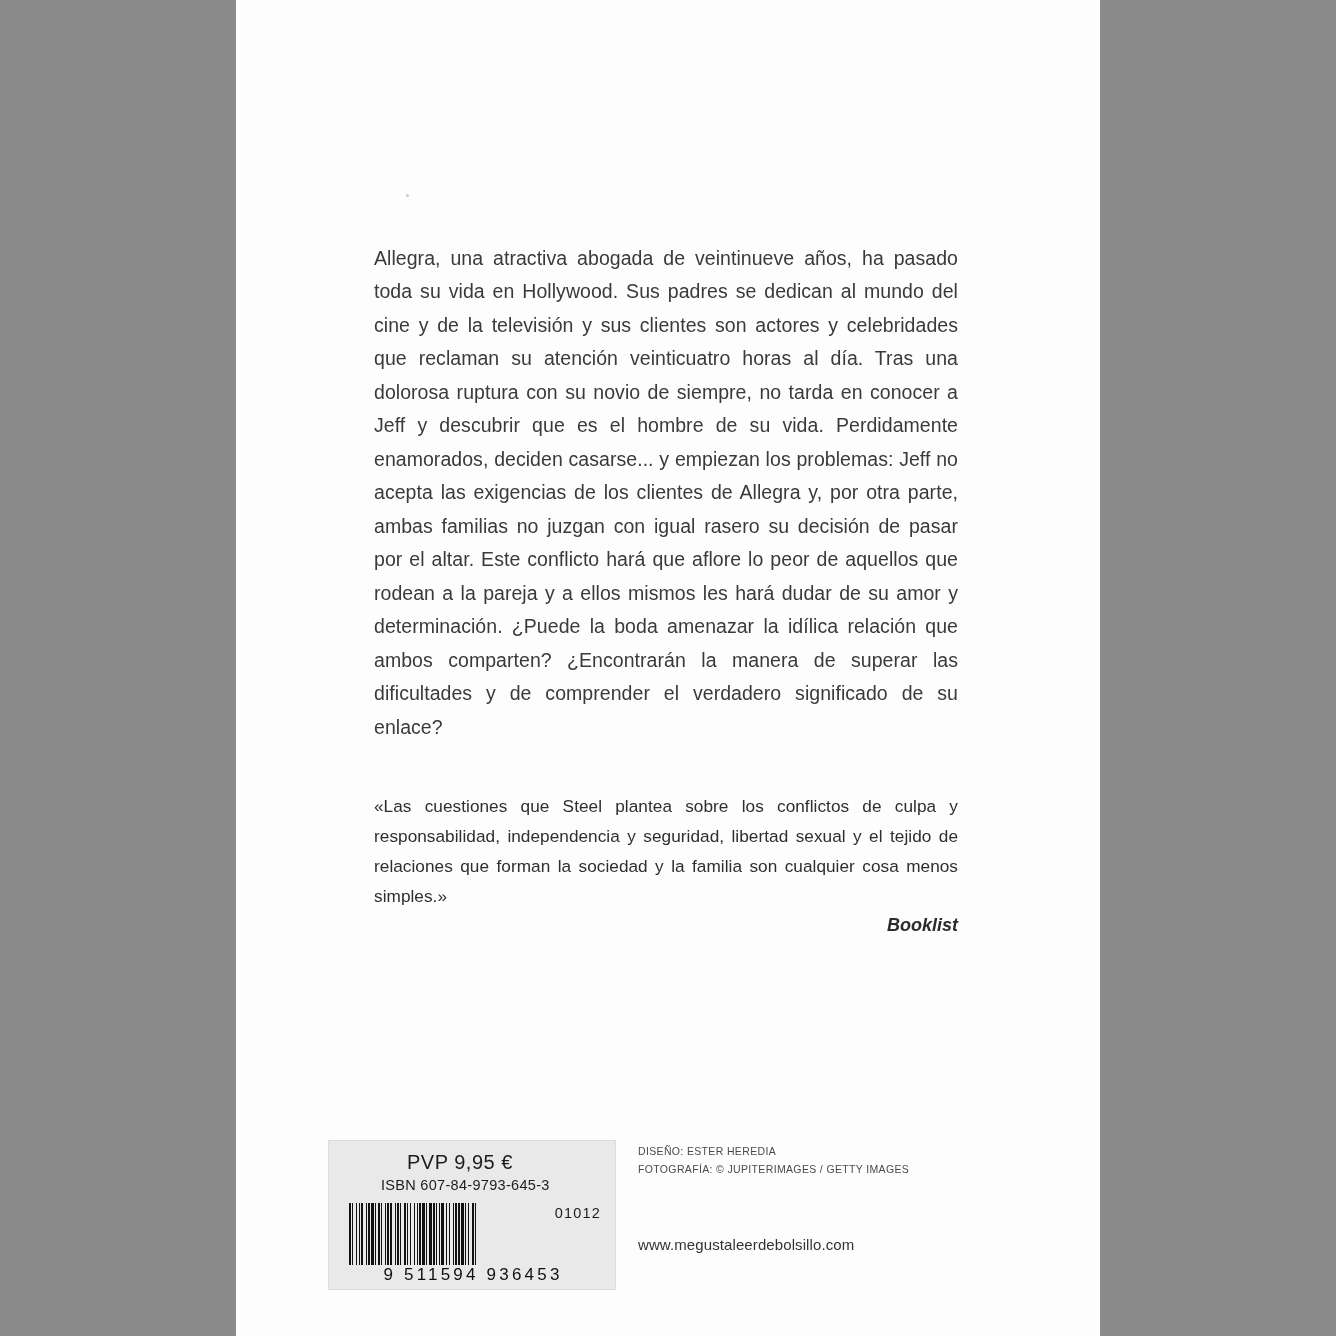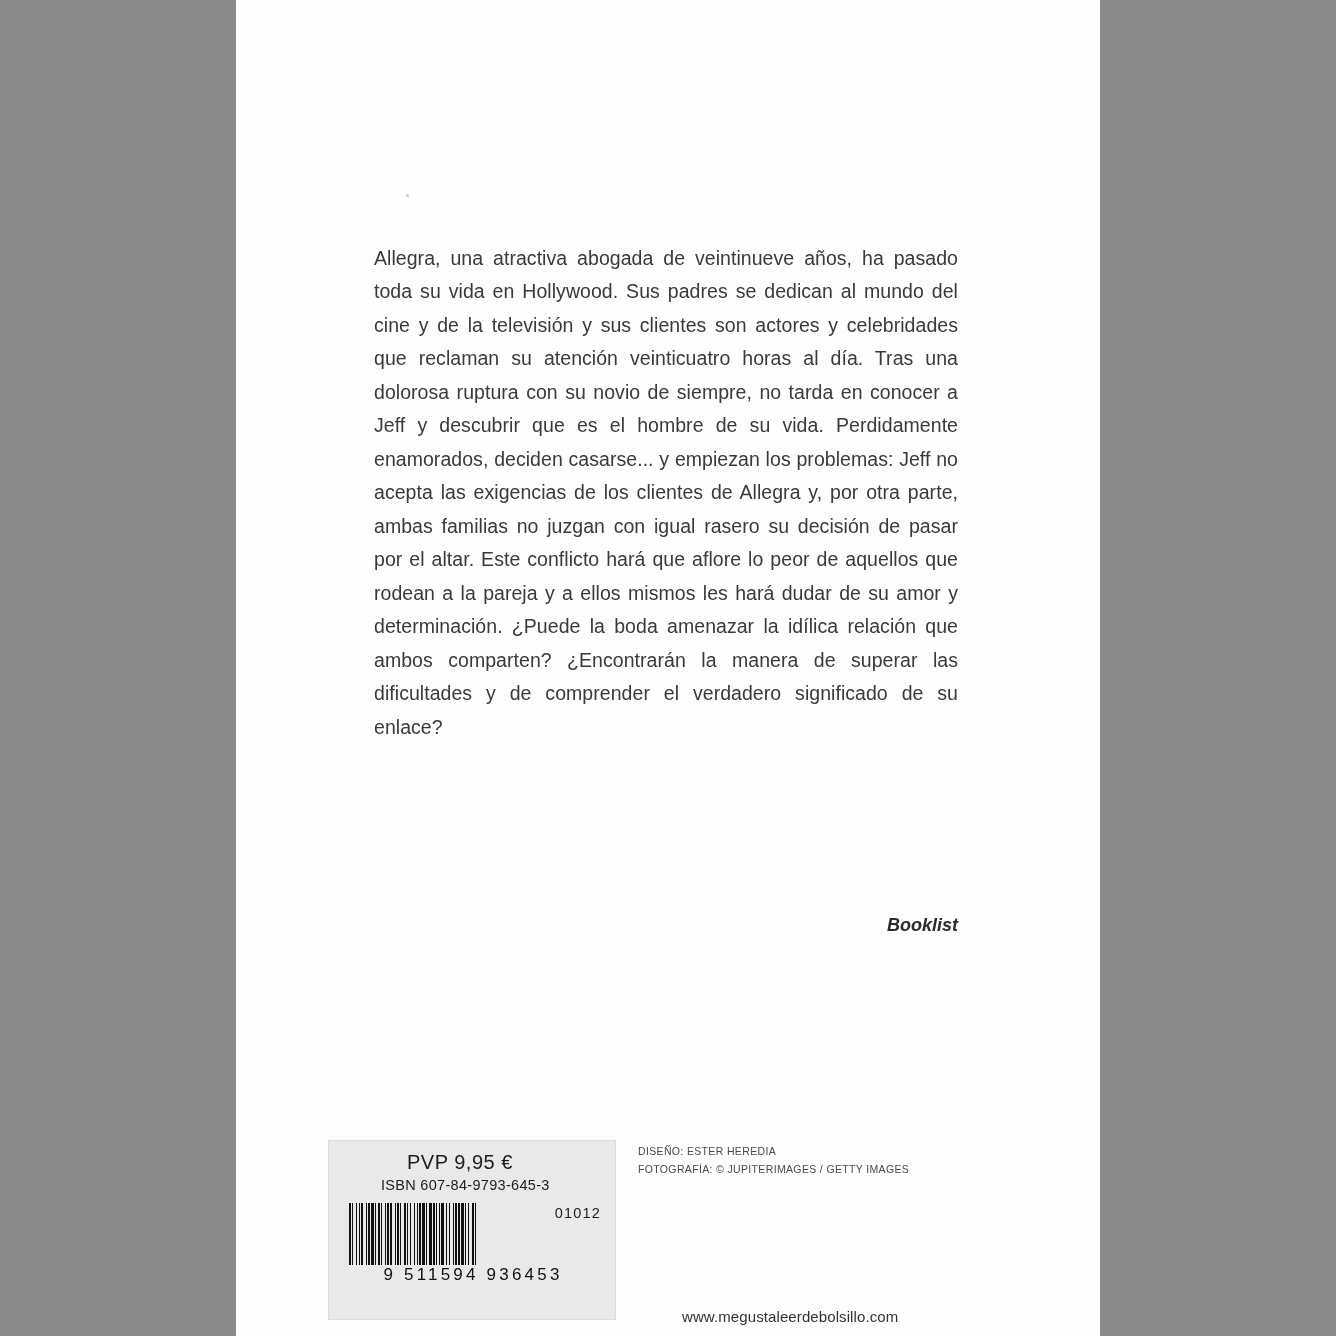--- a/index.html
+++ b/index.html
@@ -71,32 +71,31 @@
     top: 1143px;
     width: 330px;
     font-size: 10.5px;
     line-height: 17.5px;
     color: #4a4a4a;
     letter-spacing: 0.35px;
   }
   .website {
     position: absolute;
     left: 402px;
-    top: 1308px;
+    top: 1236px;
     font-size: 15px;
     color: #333333;
     letter-spacing: 0.1px;
-    margin-left: 44px;
   }
   .barcode-block {
     position: absolute;
     left: 92px;
     top: 1140px;
     width: 288px;
-    height: 180px;
+    height: 150px;
     background: #e9e9e9;
     border: 1px solid #dcdcdc;
     box-sizing: border-box;
   }
   .pvp {
     position: absolute;
     left: 78px;
     top: 10px;
     font-size: 20px;
     color: #1d1d1d;
@@ -156,20 +155,21 @@
 </head>
 <body>
 
 <div class="page-frame">
   <div class="back-cover">
 
     <div class="speck"></div>
 
     <p class="blurb">Allegra, una atractiva abogada de veintinueve años, ha pasado toda su vida en Hollywood. Sus padres se dedican al mundo del cine y de la televisión y sus clientes son actores y celebridades que reclaman su atención veinticuatro horas al día. Tras una dolorosa ruptura con su novio de siempre, no tarda en conocer a Jeff y descubrir que es el hombre de su vida. Perdidamente enamorados, deciden casarse... y empiezan los problemas: Jeff no acepta las exigencias de los clientes de Allegra y, por otra parte, ambas familias no juzgan con igual rasero su decisión de pasar por el altar. Este conflicto hará que aflore lo peor de aquellos que rodean a la pareja y a ellos mismos les hará dudar de su amor y determinación. ¿Puede la boda amenazar la idílica relación que ambos comparten? ¿Encontrarán la manera de superar las dificultades y de comprender el verdadero significado de su enlace?</p>
 
+    <p class="review">«Las cuestiones que Steel plantea sobre los conflictos de culpa y responsabilidad, independencia y seguridad, libertad sexual y el tejido de relaciones que forman la sociedad y la familia son cualquier cosa menos simples.»</p>
 
     <div class="review-source">Booklist</div>
 
     <div class="credits">
       <div>DISEÑO: ESTER HEREDIA</div>
       <div>FOTOGRAFÍA: © JUPITERIMAGES / GETTY IMAGES</div>
     </div>
 
     <div class="website">www.megustaleerdebolsillo.com</div>
 

